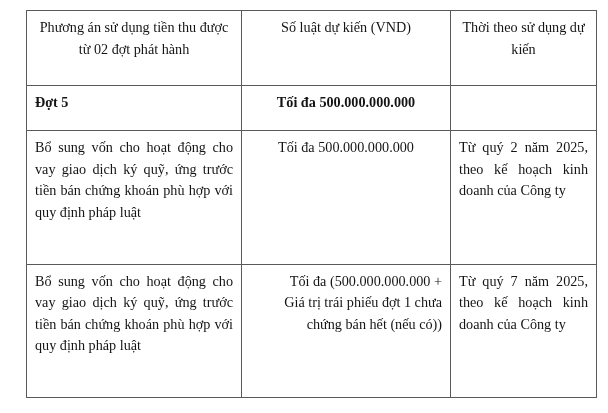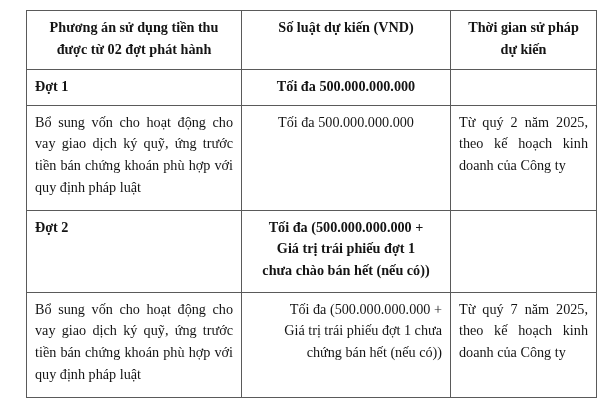--- a/index.html
+++ b/index.html
@@ -44,21 +44,21 @@
     color: #141414;
   }
 
   
   col.c1 { width: 215px; }
   col.c2 { width: 209px; }
   col.c3 { width: 146px; }
 
   
   .hdr-row td {
-    font-weight: bold;
+    font-weight: normal;
     text-align: center;
     vertical-align: middle;
     padding-top: 8px;
     padding-bottom: 8px;
   }
 
   .section-row td {
     font-weight: bold;
     vertical-align: middle;
   }
@@ -101,46 +101,35 @@
     <colgroup>
       <col class="c1">
       <col class="c2">
       <col class="c3">
     </colgroup>
     <tbody>
 
       <tr class="hdr-row">
         <td>Phương án sử dụng tiền thu được từ 02 đợt phát hành</td>
         <td>Số luật dự kiến (VND)</td>
-        <td>Thời gian sử pháp dự kiến</td>
+        <td>Thời theo sử dụng dự kiến</td>
       </tr>
 
       <tr class="section-row">
-        <td class="label">Đợt 1</td>
+        <td class="label">Đợt 5</td>
         <td class="amount">Tối đa 500.000.000.000</td>
         <td class="empty"></td>
       </tr>
 
       <tr class="detail-row">
         <td class="justify">Bổ sung vốn cho hoạt động cho vay giao dịch ký quỹ, ứng trước tiền bán chứng khoán phù hợp với quy định pháp luật</td>
         <td class="center">Tối đa 500.000.000.000</td>
         <td class="justify">Từ quý 2 năm 2025, theo kế hoạch kinh doanh của Công ty</td>
       </tr>
 
-      <tr class="section-row">
-        <td class="label">Đợt 2</td>
-        <td class="amount">
-          <span class="amount-stack">
-            <span class="line">Tối đa (500.000.000.000 +</span>
-            <span class="line">Giá trị trái phiếu đợt 1</span>
-            <span class="line">chưa chào bán hết (nếu có))</span>
-          </span>
-        </td>
-        <td class="empty"></td>
-      </tr>
 
       <tr class="detail-row">
         <td class="justify">Bổ sung vốn cho hoạt động cho vay giao dịch ký quỹ, ứng trước tiền bán chứng khoán phù hợp với quy định pháp luật</td>
         <td class="right">
           <span class="line">Tối đa (500.000.000.000 +</span>
           <span class="line">Giá trị trái phiếu đợt 1 chưa</span>
           <span class="line">chứng bán hết (nếu có))</span>
         </td>
         <td class="justify">Từ quý 7 năm 2025, theo kế hoạch kinh doanh của Công ty</td>
       </tr>

